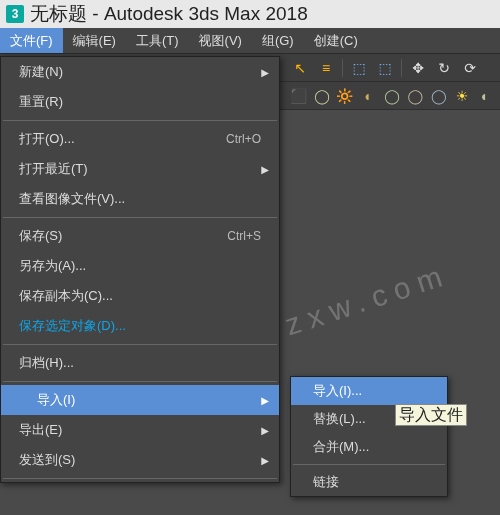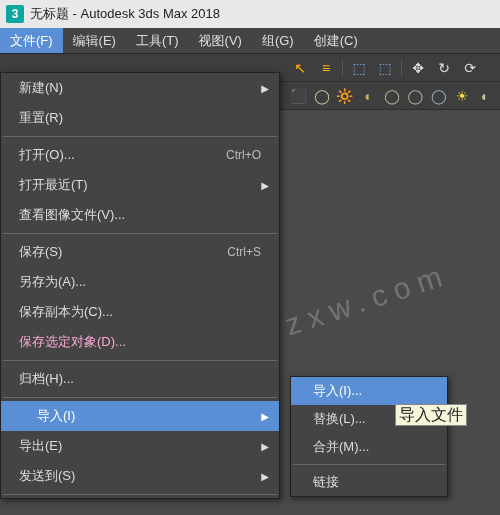--- a/index.html
+++ b/index.html
@@ -1,34 +1,34 @@
 <!DOCTYPE html>
 <html><head>
 <meta charset="utf-8">
 <style>
   * { box-sizing: border-box; margin: 0; padding: 0; font-family: "Microsoft YaHei", "SimSun", sans-serif; }
   body { background: #4a4a4a; width: 500px; height: 515px; overflow: hidden; position: relative; color: #ddd; font-size: 13px; }
 
   .titlebar { background: #e8e8e8; color: #222; height: 28px; display: flex; align-items: center; padding: 0 6px; }
   .app-icon { width: 18px; height: 18px; background: #0aa89e; color: #fff; font-weight: bold; font-size: 12px; display: flex; align-items: center; justify-content: center; margin-right: 6px; border-radius: 2px; }
-  .title-text { font-size: 13px; }
+  .title-text { font-size: 19px; }
 
   .menubar { background: #444; height: 26px; display: flex; align-items: center; border-bottom: 1px solid #2a2a2a; }
   .menubar-item { padding: 0 10px; height: 100%; display: flex; align-items: center; color: #ddd; cursor: default; }
   .menubar-item.active { background: #5a8fd6; color: #fff; }
 
   .toolbars { background: #3e3e3e; }
   .toolbar-row { height: 28px; display: flex; align-items: center; gap: 6px; padding: 0 6px; border-bottom: 1px solid #2e2e2e; }
   .toolbar-row.right { justify-content: flex-start; padding-left: 290px; }
   .tb-icon { width: 20px; height: 20px; display: inline-flex; align-items: center; justify-content: center; font-size: 14px; }
   .tb-sep { width: 1px; height: 18px; background: #555; }
 
-  .dropdown { position: absolute; top: 72px; left: 0; width: 280px; background: #444; border: 1px solid #222; box-shadow: 2px 2px 6px rgba(0,0,0,0.5); z-index: 10; }
+  .dropdown { position: absolute; top: 56px; left: 0; width: 280px; background: #444; border: 1px solid #222; box-shadow: 2px 2px 6px rgba(0,0,0,0.5); z-index: 10; }
   .dd-item { height: 30px; display: flex; align-items: center; padding: 0 18px; color: #ddd; position: relative; }
-  .dd-item.disabled { color: #f9a8d4; }
+  .dd-item.disabled { color: #0ea5e9; }
   .dd-item.highlight { background: #5a8fd6; color: #fff; padding-left: 36px; }
   .dd-sep { height: 1px; background: #666; margin: 3px 2px; }
   .dd-shortcut { margin-left: auto; color: #bbb; font-size: 12px; }
   .dd-sub-arrow { position: absolute; right: 10px; font-size: 10px; }
 
   .submenu { position: absolute; top: 376px; left: 290px; width: 158px; background: #444; border: 1px solid #222; box-shadow: 2px 2px 6px rgba(0,0,0,0.5); z-index: 20; }
   .sub-item { height: 28px; display: flex; align-items: center; padding: 0 22px; color: #ddd; }
   .sub-item.highlight { background: #5a8fd6; color: #fff; }
 
   .tooltip { position: absolute; top: 404px; left: 395px; width: 72px; height: 22px; background: #f5f5dc; border: 1px solid #888; color: #222; font-size: 16px; display: flex; align-items: center; justify-content: center; z-index: 30; }

